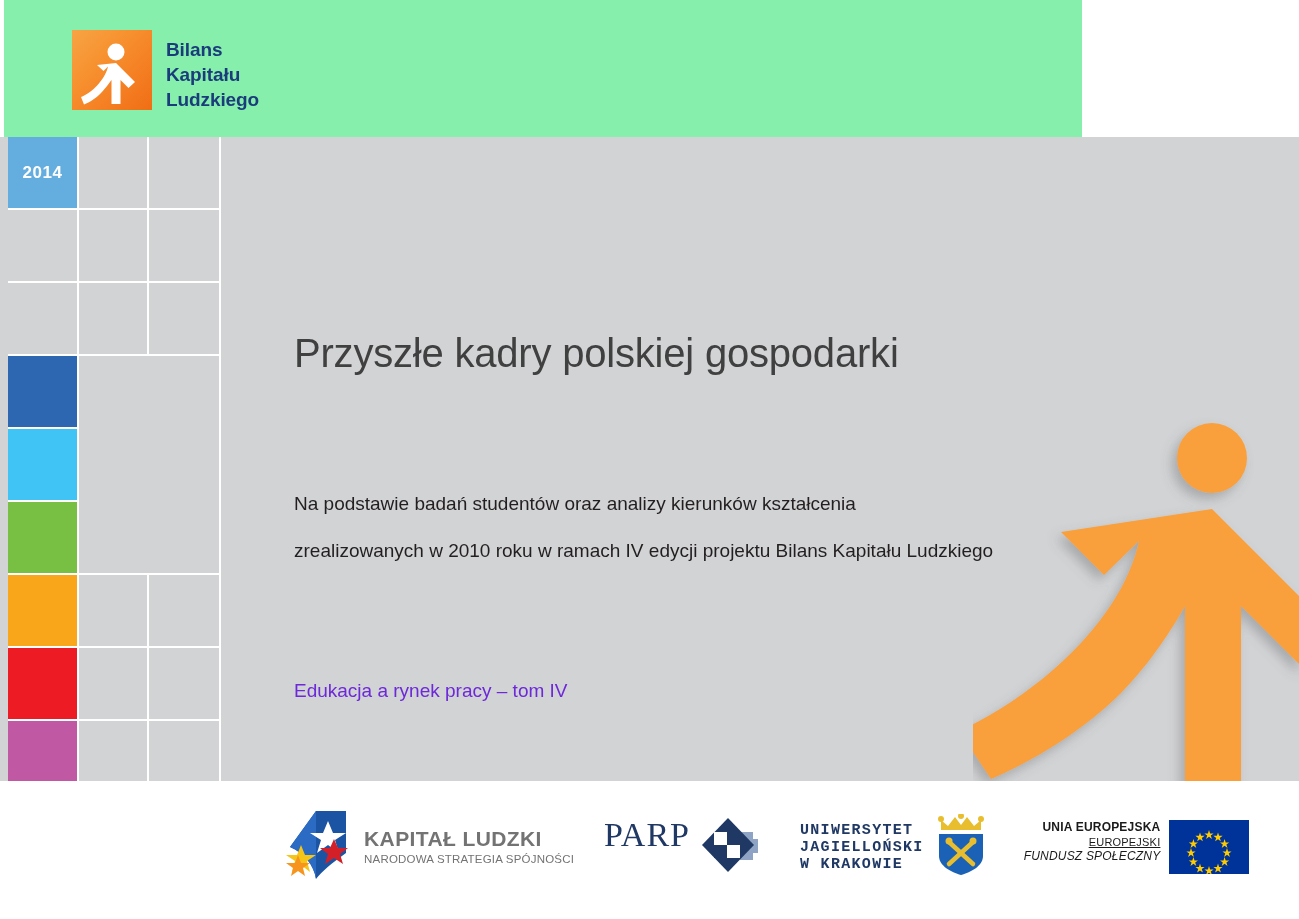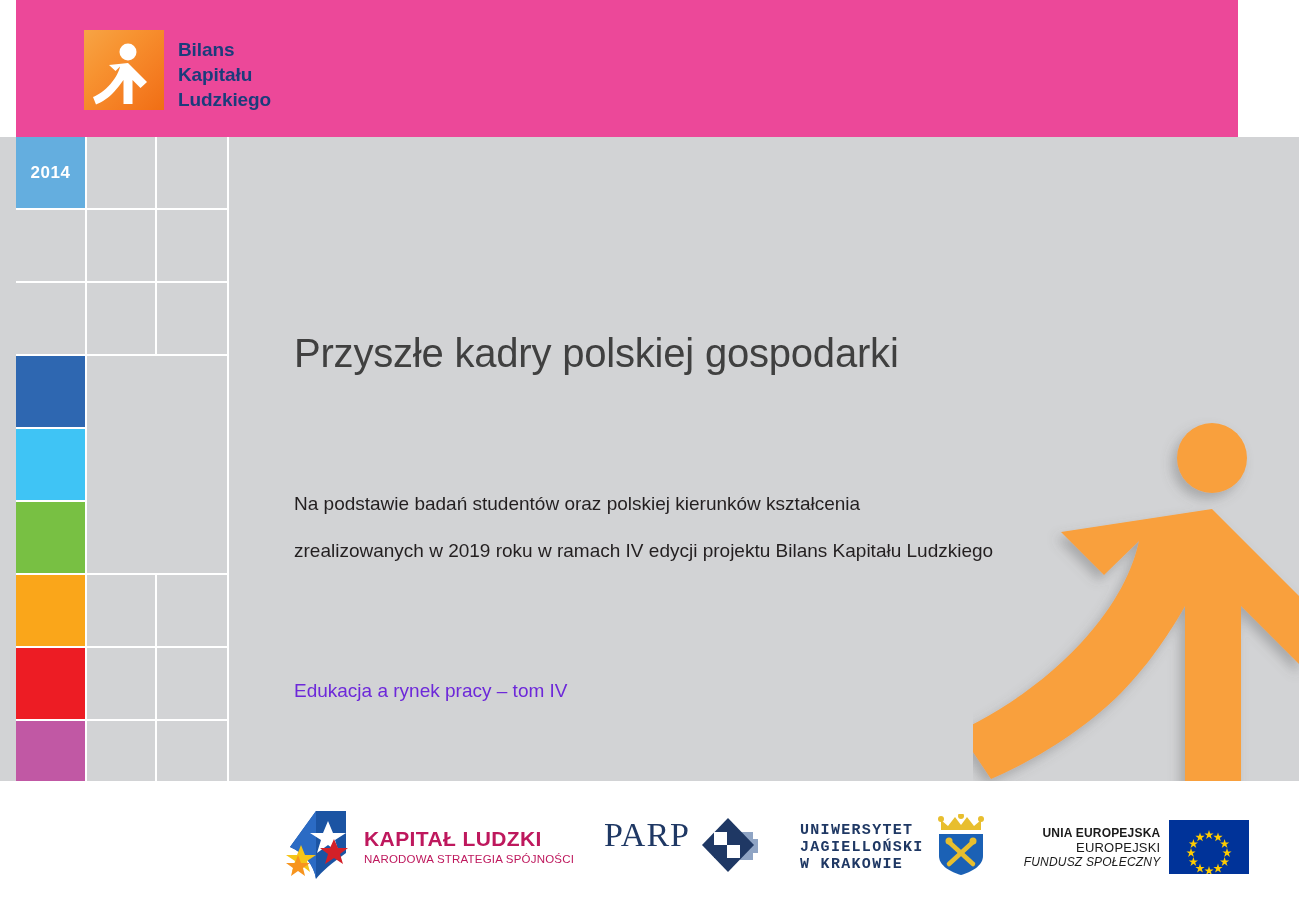--- a/index.html
+++ b/index.html
@@ -5,42 +5,42 @@
   * { box-sizing: border-box; margin: 0; padding: 0; }
   html, body {
     width: 1299px; height: 919px;
     background: #ffffff;
     font-family: "Liberation Sans", sans-serif;
     overflow: hidden;
   }
   .page { position: relative; width: 1299px; height: 919px; background: #fff; }
 
   
-  .header { position: absolute; left: 16px; top: 0; width: 1222px; height: 137px; background: #ec4899; }
+  .header { position: absolute; left: 4px; top: 0; width: 1078px; height: 137px; background: #86efac; }
   .brand { position: absolute; left: 68px; top: 30px; display: flex; align-items: flex-start; }
   .brand-mark {
     width: 80px; height: 80px;
     background: linear-gradient(135deg, #F7A445 0%, #F79230 35%, #F47B20 75%, #F06E14 100%);
     position: relative; overflow: hidden;
   }
   .brand-mark svg { position: absolute; left: 0; top: 0; }
   .brand-text {
     margin-left: 14px; padding-top: 7px;
     color: #1B3C7B; font-weight: bold; font-size: 19px; line-height: 25px;
     letter-spacing: -0.1px;
   }
 
   
   .panel {
     position: absolute; left: 0; top: 137px; width: 1299px; height: 644px;
     background: #d2d3d5; overflow: hidden;
   }
 
   
-  .mosaic { position: absolute; left: 16px; top: 0; width: 213px; height: 710px; }
+  .mosaic { position: absolute; left: 8px; top: 0; width: 213px; height: 710px; }
   .cell { position: absolute; background: #d2d3d5; }
   .cell.tile-2014 {
     color: #ffffff; font-weight: bold; font-size: 17px;
     display: flex; align-items: center; justify-content: center;
     letter-spacing: 0.5px;
   }
   .gridline-v { position: absolute; top: 0; width: 2px; height: 644px; background: #fff; }
   .gridline-h { position: absolute; height: 2px; background: #fff; }
 
   
@@ -72,21 +72,21 @@
     background: #fff;
   }
   .footer-inner {
     position: absolute; left: 280px; top: 28px;
     display: flex; align-items: center; gap: 0px;
   }
   .logo { display: flex; align-items: center; }
 
   
   .kl-wrap { margin-right: 30px; display: flex; align-items: center; }
-  .kl-text { margin-left: 12px; color: #be185d; }
+  .kl-text { margin-left: 12px; color: #737373; }
   .kl-title { font-size: 21px; font-weight: bold; letter-spacing: 0.4px; line-height: 22px; }
   .kl-sub { font-size: 11.5px; letter-spacing: 0.2px; line-height: 15px; margin-top: 2px; }
 
   
   .parp-wrap { margin-right: 38px; display: flex; align-items: flex-start; }
   .parp-text {
     font-family: "Liberation Serif", serif;
     font-size: 34px; color: #1F3864; letter-spacing: 1px; font-weight: normal;
   }
   .parp-mark { margin-left: 10px; }
@@ -94,24 +94,24 @@
   
   .uj-wrap { margin-right: 35px; display: flex; align-items: center; }
   .uj-text {
     font-family: Liberation Mono, monospace;
     color: #1F3864; font-size: 15px; letter-spacing: 1.3px; line-height: 17px;
     font-weight: bold; text-align: left;
   }
   .uj-mark { margin-left: 9px; }
 
   
-  .eu-wrap { display: flex; align-items: center; }
+  .eu-wrap { display: flex; align-items: flex-start; }
   .eu-text { text-align: right; color: #1a1a1a; margin-right: 9px; }
   .eu-l1 { font-size: 12px; font-weight: bold; letter-spacing: 0.2px; line-height: 15px; }
-  .eu-l2 { font-size: 13px; letter-spacing: 0.2px; line-height: 14px; }
+  .eu-l2 { font-size: 11px; letter-spacing: 0.2px; line-height: 14px; text-decoration: underline; }
   .eu-l3 { font-size: 12px; letter-spacing: 0.2px; line-height: 14px; font-style: italic; }
   .eu-flag { width: 80px; height: 54px; background: #003399; position: relative; }
 </style>
 </head>
 <body>
 
 <div class="page">
 
   <div class="header">
     <div class="brand">
@@ -157,22 +157,22 @@
       <div class="gridline-h" style="left:0;top:290px;width:69px;"></div>
       <div class="gridline-h" style="left:0;top:363px;width:69px;"></div>
       <div class="gridline-h" style="left:0;top:436px;width:213px;"></div>
       <div class="gridline-h" style="left:0;top:509px;width:213px;"></div>
       <div class="gridline-h" style="left:0;top:582px;width:213px;"></div>
     </div>
 
     <h1 class="panel-title">Przyszłe kadry polskiej gospodarki</h1>
 
     <div class="panel-sub">
-      <div>Na podstawie badań studentów oraz polskiej kierunków kształcenia</div>
-      <div>zrealizowanych w 2019 roku w ramach IV edycji projektu Bilans Kapitału Ludzkiego</div>
+      <div>Na podstawie badań studentów oraz analizy kierunków kształcenia</div>
+      <div>zrealizowanych w 2010 roku w ramach IV edycji projektu Bilans Kapitału Ludzkiego</div>
     </div>
 
     <div class="panel-series">Edukacja a rynek pracy – tom IV</div>
 
     <div class="figure">
       <svg width="330" height="370" viewBox="0 0 330 370" aria-hidden="true">
         <defs>
           <filter id="fshadow" x="-30%" y="-30%" width="180%" height="180%">
             <feDropShadow dx="-5" dy="6" stdDeviation="6" flood-color="#5a5a5a" flood-opacity="0.35"></feDropShadow>
           </filter>

